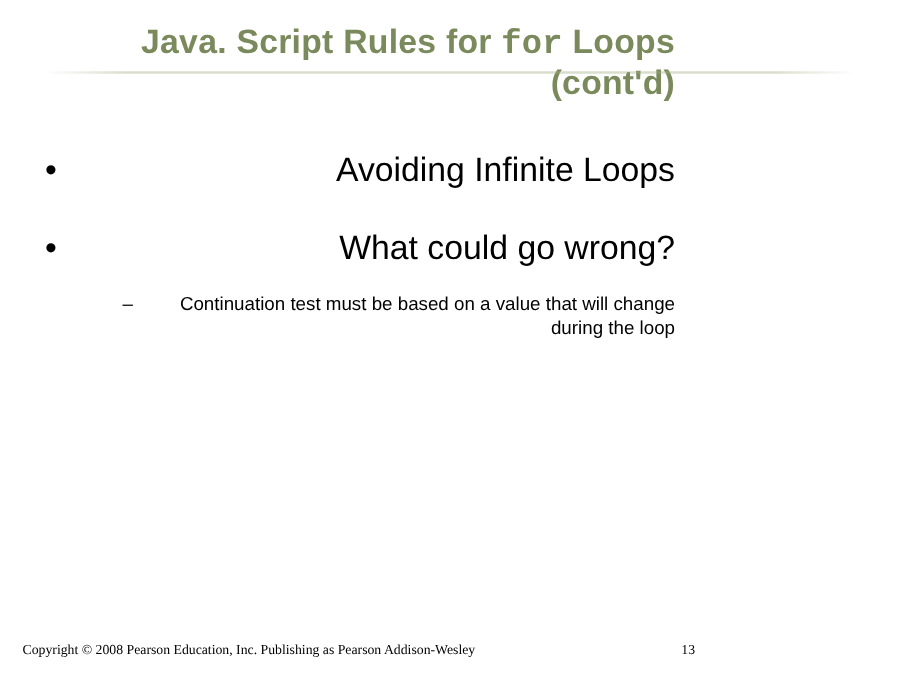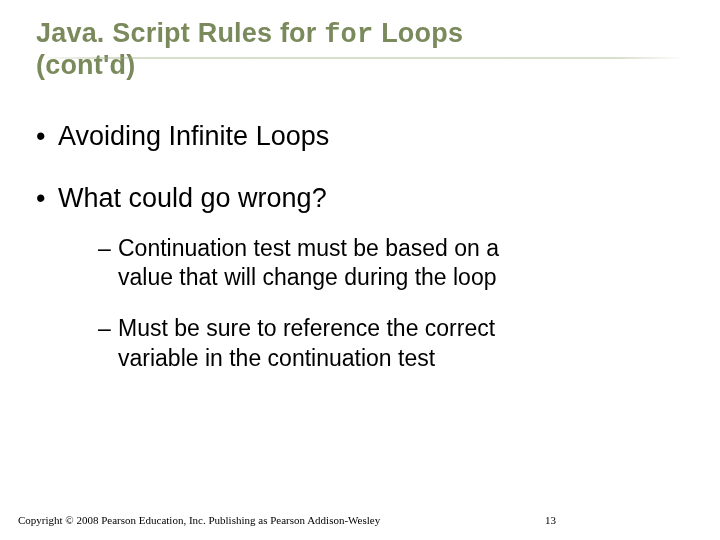--- a/index.html
+++ b/index.html
@@ -11,20 +11,21 @@
     font-family: Arial, Helvetica, sans-serif;
     color: #000;
     position: relative;
     overflow: hidden;
   }
   .slide {
     width: 576px;
     height: 540px;
     position: relative;
     box-sizing: border-box;
+    text-align: right;
   }
   .title {
     position: absolute;
     top: 18px;
     left: 36px;
     right: 36px;
     font-size: 27px;
     font-weight: bold;
     color: #7a8a5c;
     font-family: Arial, Helvetica, sans-serif;
@@ -71,21 +72,21 @@
     left: 0;
     top: 0;
     font-size: 27px;
   }
   ul.level2 {
     list-style: none;
     padding: 0;
     margin: 18px 0 0 40px;
   }
   ul.level2 > li {
-    font-size: 23px;
+    font-size: 15px;
     line-height: 1.28;
     margin-bottom: 22px;
     position: relative;
     padding-left: 20px;
     max-width: 560px;
   }
   ul.level2 > li::before {
     content: "–";
     position: absolute;
     left: 0;
@@ -123,23 +124,20 @@
     <ul class="level1">
       <li>
         <span>Avoiding Infinite Loops</span>
       </li>
       <li>
         <span>What could go wrong?</span>
         <ul class="level2">
           <li>
             <span>Continuation test must be based on a value that will change during the loop</span>
           </li>
-          <li>
-            <span>Must be sure to reference the correct variable in the continuation test</span>
-          </li>
         </ul>
       </li>
     </ul>
   </div>
 
   <div class="footer">Copyright © 2008 Pearson Education, Inc. Publishing as Pearson Addison-Wesley</div>
   <div class="pagenum">13</div>
 </div>
 
 </body></html>

